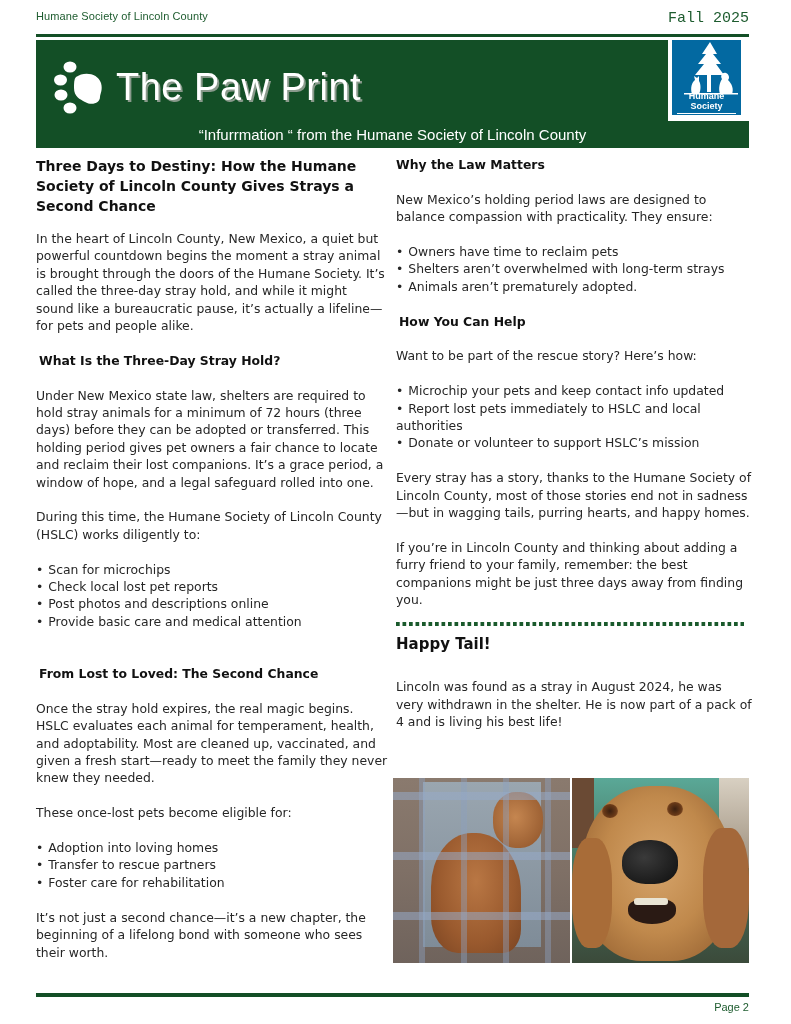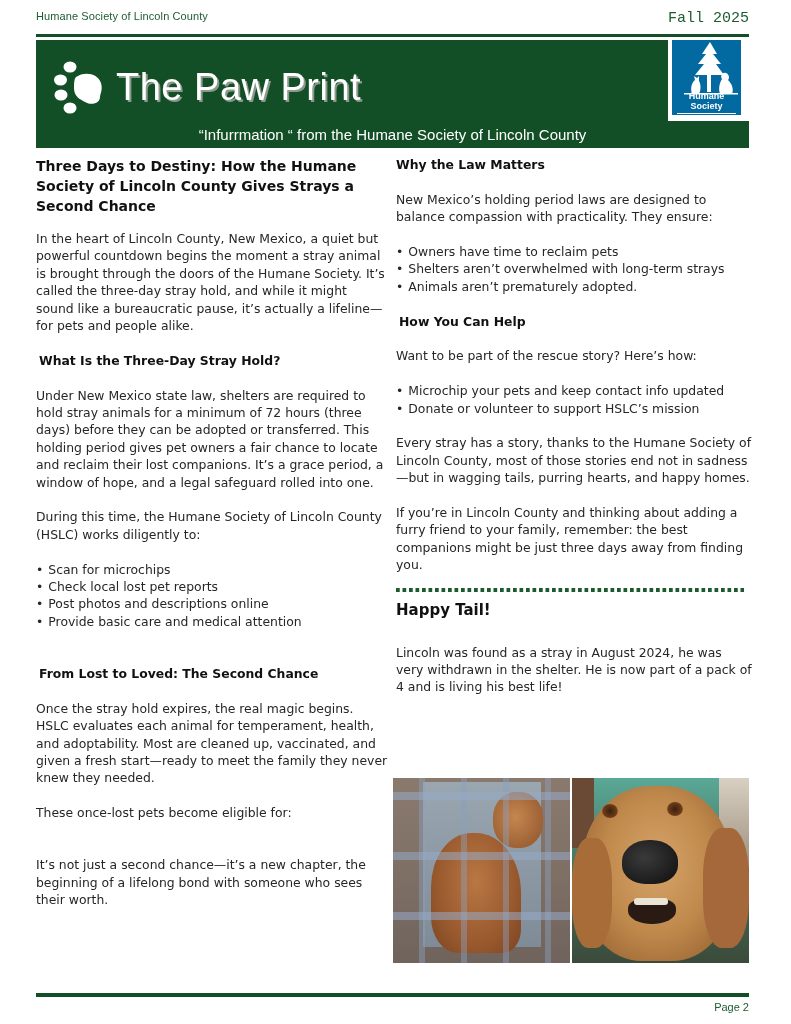--- a/index.html
+++ b/index.html
@@ -114,20 +114,25 @@
     <li>Provide basic care and medical attention</li>
   </ul>
   <div class="gap"></div>
   <div class="gap"></div>
   <div class="h-sub">From Lost to Loved: The Second Chance</div>
   <div class="gap"></div>
   <p class="p">Once the stray hold expires, the real magic begins. HSLC evaluates each animal for temperament, health, and adoptability. Most are cleaned up, vaccinated, and given a fresh start—ready to meet the family they never knew they needed.</p>
   <div class="gap"></div>
   <p class="p">These once-lost pets become eligible for:</p>
   <div class="gap"></div>
+  <ul class="list">
+    <li>Adoption into loving homes</li>
+    <li>Transfer to rescue partners</li>
+    <li>Foster care for rehabilitation</li>
+  </ul>
   <div class="gap"></div>
   <p class="p">It’s not just a second chance—it’s a new chapter, the beginning of a lifelong bond with someone who sees their worth.</p>
 </div>
 
 <div class="col col-right">
   <div class="h-sub" style="margin-left:0">Why the Law Matters</div>
   <div class="gap"></div>
   <p class="p">New Mexico’s holding period laws are designed to balance compassion with practicality. They ensure:</p>
   <div class="gap"></div>
   <ul class="list">
@@ -135,20 +140,21 @@
     <li>Shelters aren’t overwhelmed with long-term strays</li>
     <li>Animals aren’t prematurely adopted.</li>
   </ul>
   <div class="gap"></div>
   <div class="h-sub">How You Can Help</div>
   <div class="gap"></div>
   <p class="p">Want to be part of the rescue story? Here’s how:</p>
   <div class="gap"></div>
   <ul class="list">
     <li>Microchip your pets and keep contact info updated</li>
+    <li>Report lost pets immediately to HSLC and local authorities</li>
     <li>Donate or volunteer to support HSLC’s mission</li>
   </ul>
   <div class="gap"></div>
   <p class="p">Every stray has a story, thanks to the Humane Society of Lincoln County, most of those stories end not in sadness—but in wagging tails, purring hearts, and happy homes.</p>
   <div class="gap"></div>
   <p class="p">If you’re in Lincoln County and thinking about adding a furry friend to your family, remember: the best companions might be just three days away from finding you.</p>
 
   <div class="dotted"></div>
   <div class="h-tail">Happy Tail!</div>
   <p class="p">Lincoln was found as a stray in August 2024, he was very withdrawn in the shelter. He is now part of a pack of 4 and is living his best life!</p>

